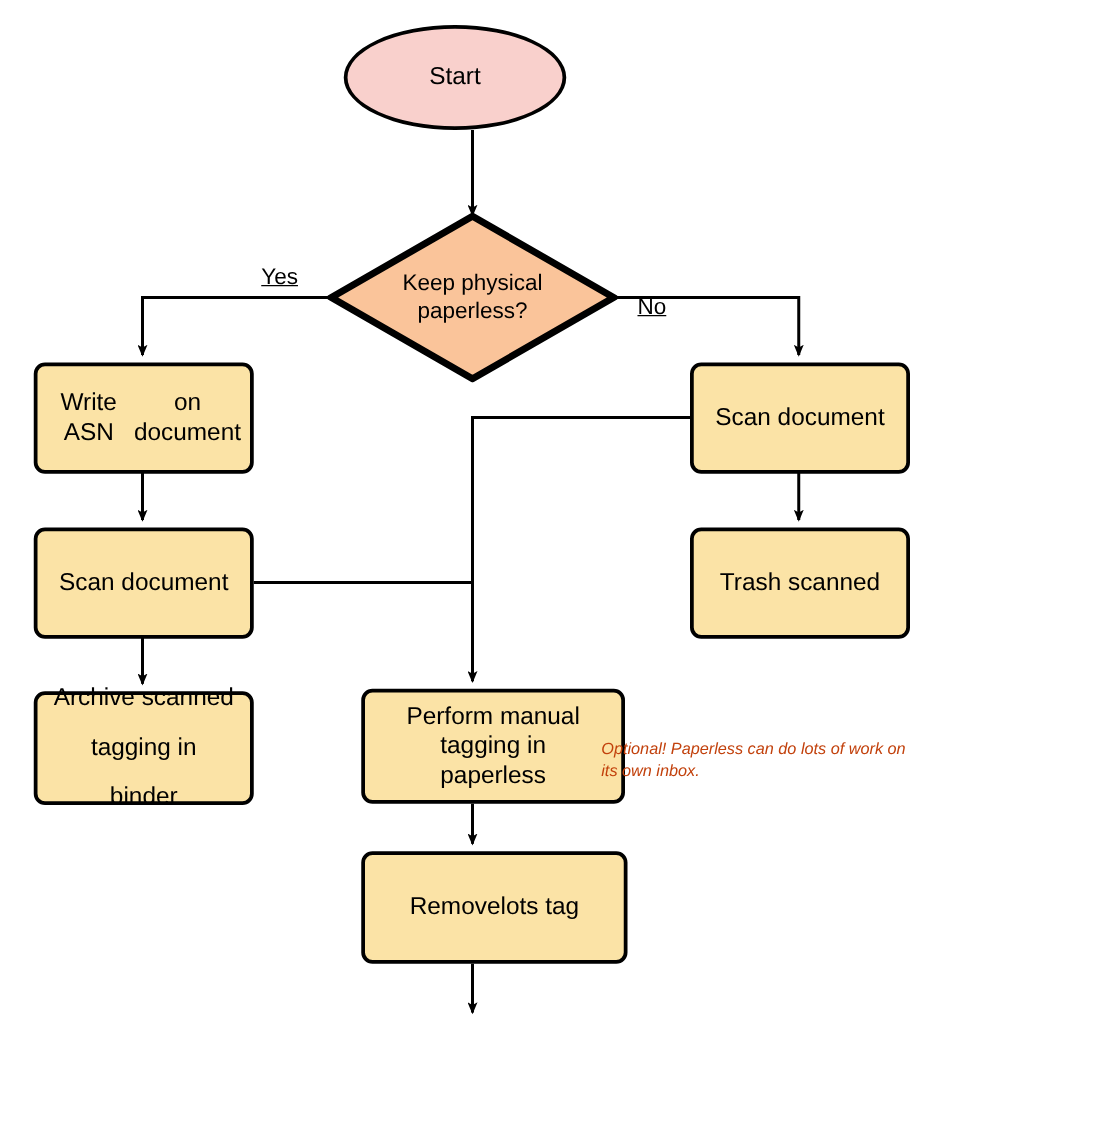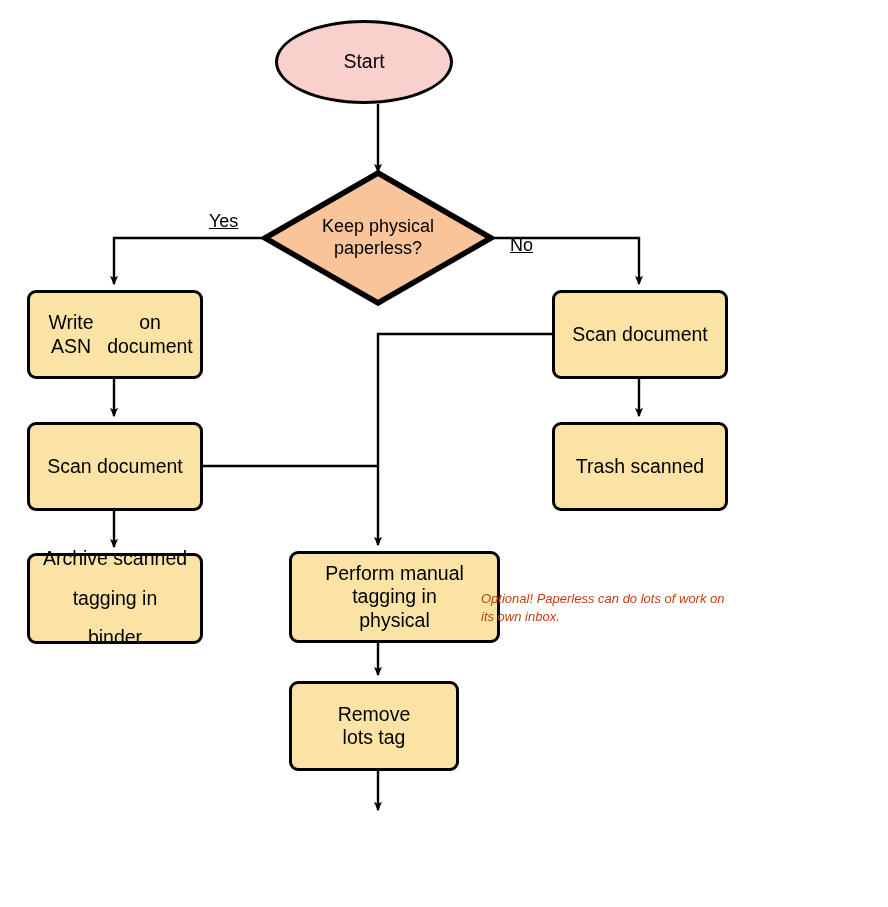--- a/index.html
+++ b/index.html
@@ -150,24 +150,24 @@
     <span>Scan document</span>
   </div>
 
   <div class="node node-process" style="left:552px; top:422px; width:176px; height:89px;">
     <span>Trash scanned</span>
   </div>
 
   <div class="node node-process" style="left:289px; top:551px; width:211px; height:92px; flex-direction:column;">
     <div>Perform manual</div>
     <div>tagging in</div>
-    <div>physical</div>
+    <div>paperless</div>
   </div>
 
-  <div class="node node-process" style="left:289px; top:681px; width:170px; height:90px; flex-direction:column;">
+  <div class="node node-process" style="left:289px; top:681px; width:213px; height:90px; flex-direction:row;">
     <div>Remove</div>
     <div>lots tag</div>
   </div>
 
 
   <div class="annotation" style="left:481px; top:590px; width:400px;">
     <div>Optional! Paperless can do lots of work on</div>
     <div>its own inbox.</div>
   </div>
 

